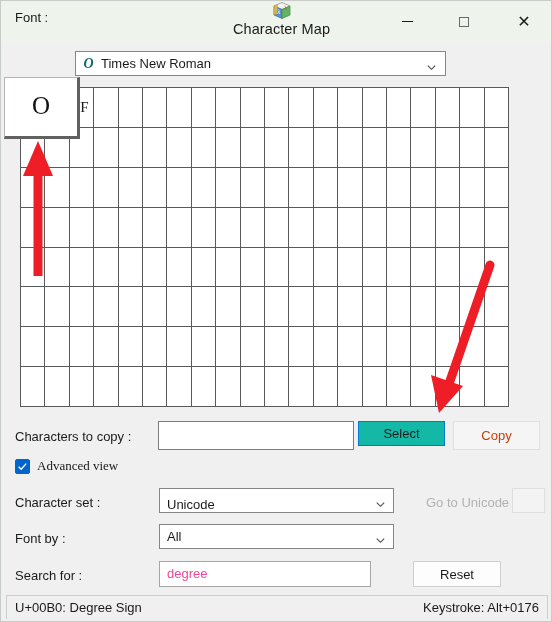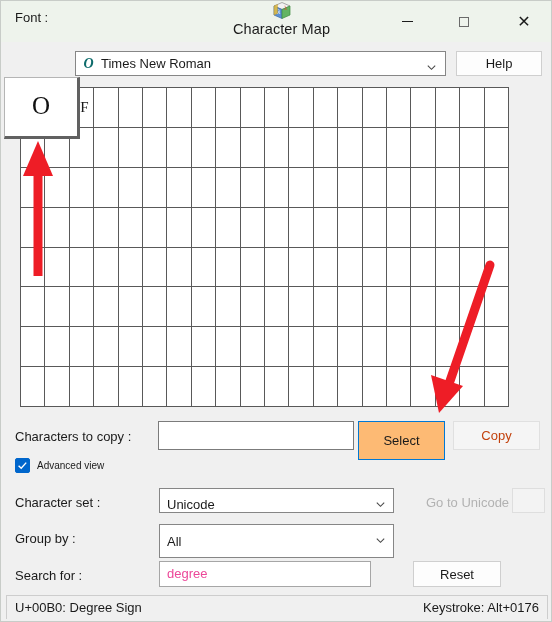--- a/index.html
+++ b/index.html
@@ -200,22 +200,22 @@
     font-size: 13px;
     padding: 0 6px;
     line-height: 27px;
     color: #1a1a1a;
     white-space: nowrap;
     overflow: hidden;
   }
   #select-btn {
     position: absolute;
     left: 357px; top: 0;
-    width: 87px; height: 39px;
-    background: #fdba74;
+    width: 87px; height: 25px;
+    background: #14b8a6;
     border: 1px solid #0078d4;
     box-sizing: border-box;
     display: flex;
     align-items: center;
     justify-content: center;
     font-size: 13px;
   }
   #copy-btn {
     position: absolute;
     left: 452px; top: 0;
@@ -234,21 +234,21 @@
   #advanced-row { position: absolute; left: 14px; top: 457px; display: flex; align-items: center; }
   #adv-check {
     width: 15px; height: 15px;
     background: #0066cc;
     border: 1px solid #0066cc;
     box-sizing: border-box;
     border-radius: 2px;
     position: relative;
     flex: none;
   }
-  #adv-label { margin-left: 7px; font-size: 10px; }
+  #adv-label { margin-left: 7px; font-size: 13px; font-family: Liberation Serif, serif; }
 
   
   #charset-label { position: absolute; left: 14px; top: 494px; font-size: 13px; }
   #charset-combo {
     position: absolute;
     left: 158px; top: 487px;
     width: 235px; height: 25px;
     background: #ffffff;
     border: 1px solid #868686;
     box-sizing: border-box;
@@ -264,21 +264,21 @@
     background: #f3f3f3;
     border: 1px solid #dedede;
     box-sizing: border-box;
   }
 
   
   #groupby-label { position: absolute; left: 14px; top: 530px; font-size: 13px; }
   #groupby-combo {
     position: absolute;
     left: 158px; top: 523px;
-    width: 235px; height: 34px;
+    width: 235px; height: 25px;
     background: #ffffff;
     border: 1px solid #868686;
     box-sizing: border-box;
     display: flex;
     align-items: center;
   }
   #groupby-value { margin-left: 7px; font-size: 13px; }
 
   .combo-arrow {
     position: absolute;
@@ -363,23 +363,20 @@
   <div id="font-combo">
     <span id="otf-icon">O</span>
     <span id="font-name">Times New Roman</span>
     <span id="font-arrow">
       <svg width="9" height="9" viewBox="0 0 9 9">
           <polyline points="0.8,2.6 4.5,6.3 8.2,2.6" fill="none" stroke="#4a4a4a" stroke-width="1.1"></polyline>
         </svg>
     </span>
   </div>
 
-  <div id="help-btn">
-    <span>Help</span>
-  </div>
 
   <div id="grid-wrap">
     <div id="char-grid">
         <div class="cell"></div>
         <div class="cell"></div>
         <div class="cell">°F</div>
         <div class="cell"></div>
         <div class="cell"></div>
         <div class="cell"></div>
         <div class="cell"></div>
@@ -568,21 +565,21 @@
     <span id="charset-value">Unicode</span>
     <span class="combo-arrow">
       <svg width="9" height="9" viewBox="0 0 9 9">
           <polyline points="0.8,2.6 4.5,6.3 8.2,2.6" fill="none" stroke="#4a4a4a" stroke-width="1.1"></polyline>
         </svg>
     </span>
   </div>
   <span id="goto-label">Go to Unicode :</span>
   <div id="goto-input"></div>
 
-  <span id="groupby-label">Group by :</span>
+  <span id="groupby-label">Font by :</span>
   <div id="groupby-combo">
     <span id="groupby-value">All</span>
     <span class="combo-arrow">
       <svg width="9" height="9" viewBox="0 0 9 9">
           <polyline points="0.8,2.6 4.5,6.3 8.2,2.6" fill="none" stroke="#4a4a4a" stroke-width="1.1"></polyline>
         </svg>
     </span>
   </div>
 
   <span id="search-label">Search for :</span>

